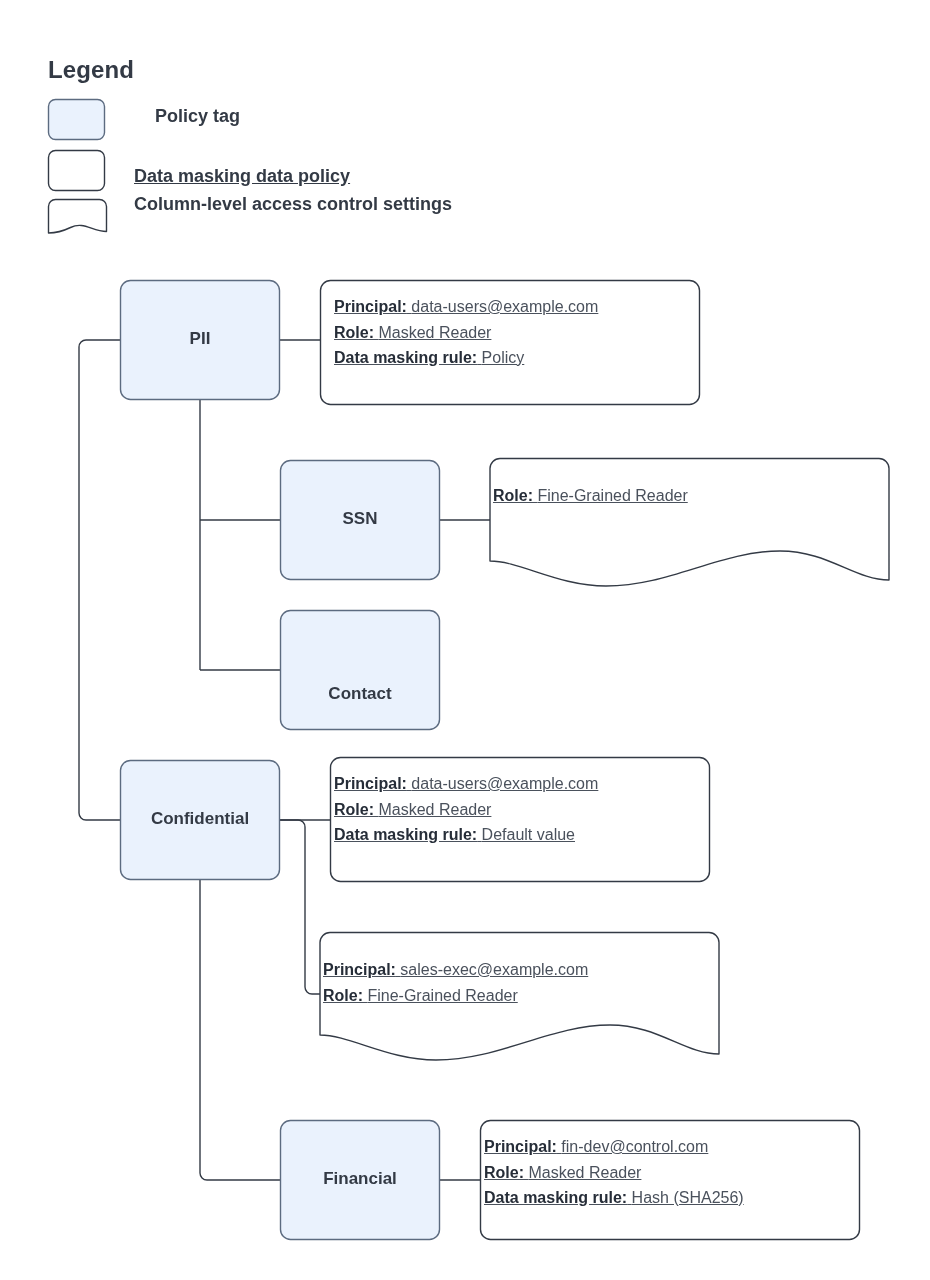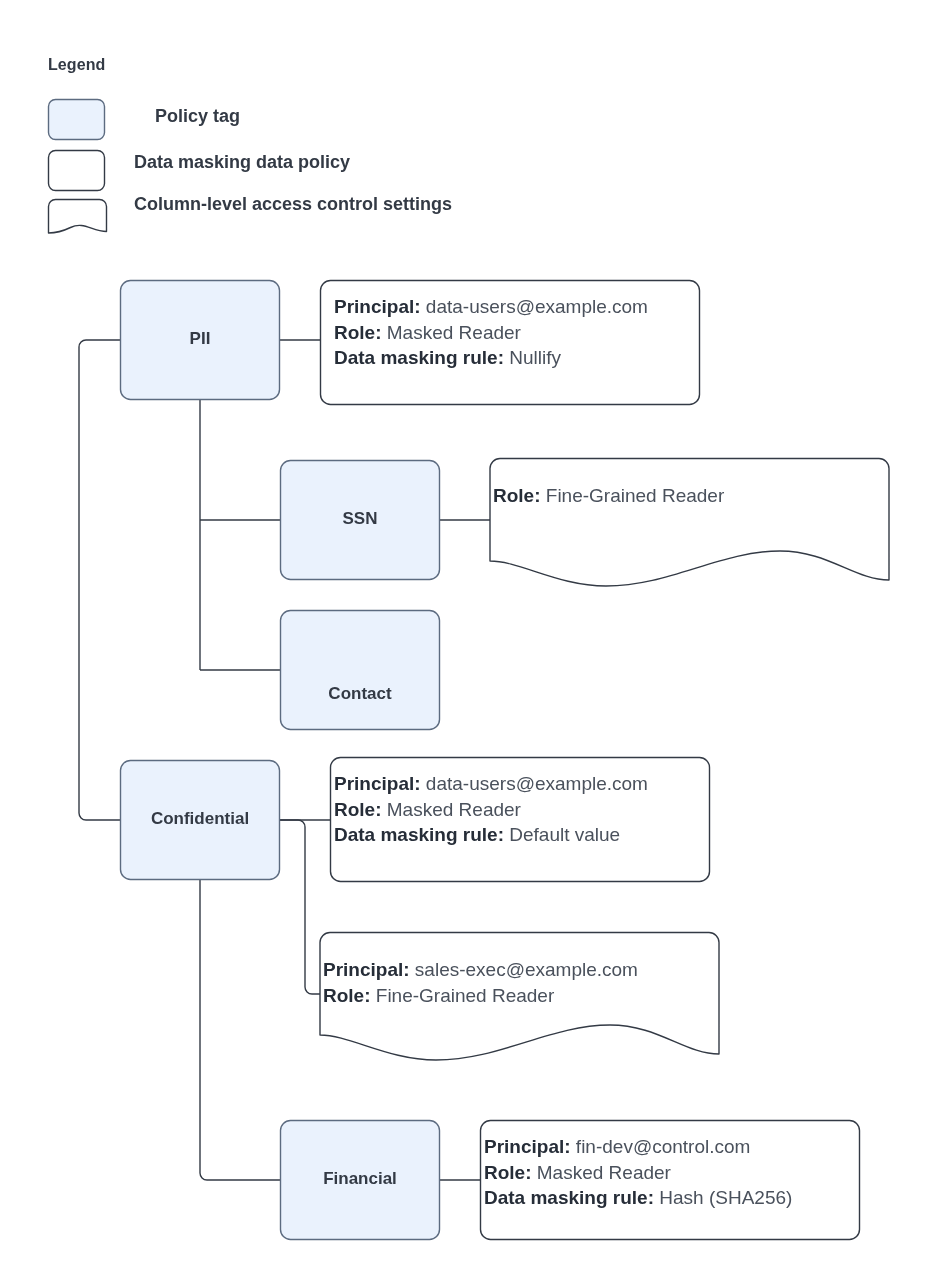--- a/index.html
+++ b/index.html
@@ -37,53 +37,54 @@
   
   .lbl {
     position: absolute;
     margin: 0;
     padding: 0;
   }
 
   .legend-title {
     left: 48px;
     top: 56px;
-    font-size: 16px;
+    font-size: 24px;
     font-weight: bold;
     letter-spacing: 0.1px;
     color: #333a45;
   }
 
   .legend-label {
     font-size: 18px;
     font-weight: bold;
     color: #333a45;
     left: 134px;
     white-space: nowrap;
   }
   .legend-label.l1 { top: 106px; margin-left: 21px; }
-  .legend-label.l2 { top: 152px; }
+  .legend-label.l2 { top: 166px; text-decoration: underline; }
   .legend-label.l3 { top: 194px; }
 
   
   .node-label {
     font-size: 17px;
     font-weight: bold;
     color: #333a45;
     text-align: center;
     width: 160px;
     white-space: nowrap;
   }
 
   
   .card-text {
-    font-size: 19px;
+    font-size: 16px;
     line-height: 25.5px;
     color: #4a515c;
     white-space: nowrap;
+    text-decoration: underline;
   }
   .card-text b {
     color: #262d38;
     font-weight: bold;
   }
   .card-text .row { display: block; }
 </style>
 </head>
 <body>
 
@@ -162,21 +163,21 @@
   <div class="lbl node-label" style="left:280px; top:684px;">Contact</div>
   <div class="lbl node-label" style="left:120px; top:809px;text-align:center;">Confidential</div>
   <div class="lbl node-label" style="left:280px; top:1169px;">Financial</div>
 
   <div class="lbl card-text" style="left:334px; top:294px;">
     <span class="row"><b>Principal:</b>
       <span>data-users@example.com</span></span>
     <span class="row"><b>Role:</b>
       <span>Masked Reader</span></span>
     <span class="row"><b>Data masking rule:</b>
-      <span>Nullify</span></span>
+      <span>Policy</span></span>
   </div>
 
   <div class="lbl card-text" style="left:493px; top:483px;">
     <span class="row"><b>Role:</b>
       <span>Fine-Grained Reader</span></span>
   </div>
 
   <div class="lbl card-text" style="left:334px; top:771px;">
     <span class="row"><b>Principal:</b>
       <span>data-users@example.com</span></span>

